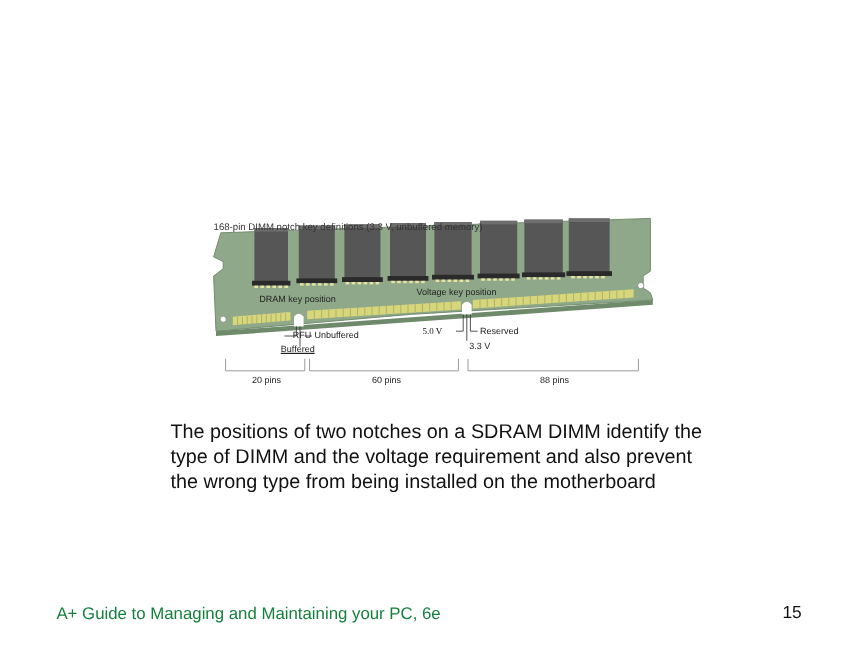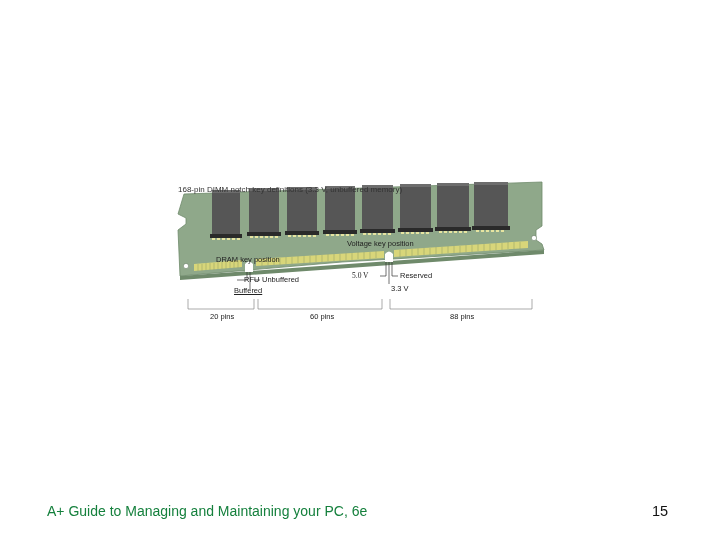--- a/index.html
+++ b/index.html
@@ -285,30 +285,31 @@
         <line x1="86" y1="131" x2="86" y2="141"></line>
         <line x1="86" y1="141" x2="210" y2="141"></line>
         <line x1="210" y1="131" x2="210" y2="141"></line>
         <line x1="218" y1="131" x2="218" y2="141"></line>
         <line x1="218" y1="141" x2="360" y2="141"></line>
         <line x1="360" y1="131" x2="360" y2="141"></line>
       </g>
     </svg>
 
     <span class="fig-label fig-title">168-pin DIMM notch key definitions (3.3 V, unbuffered memory)</span>
-    <span class="fig-label" style="left:44px; top:88px;">DRAM key position</span>
+    <span class="fig-label" style="left:44px; top:78px;">DRAM key position</span>
     <span class="fig-label" style="left:175px; top:72px;">Voltage key position</span>
     <span class="fig-label" style="left:44px; top:108px;padding-left:28px;">RFU</span>
     <span class="fig-label" style="left:90px; top:108px;">Unbuffered</span>
     <span class="fig-label" style="left:62px; top:119px;text-decoration:underline;">Buffered</span>
     <span class="fig-label" style="left:180px; top:104px;font-family:Liberation Serif, serif;">5.0 V</span>
     <span class="fig-label" style="left:228px; top:104px;">Reserved</span>
     <span class="fig-label bold" style="left:207px; top:117px;">3.3 V</span>
     <span class="fig-label" style="left:38px; top:145px;">20 pins</span>
     <span class="fig-label" style="left:138px; top:145px;">60 pins</span>
     <span class="fig-label" style="left:278px; top:145px;">88 pins</span>
   </div>
 
+  <div class="caption">The positions of two notches on a SDRAM DIMM identify the type of DIMM and the voltage requirement and also prevent the wrong type from being installed on the motherboard</div>
 
   <div class="footer-left">A+ Guide to Managing and Maintaining your PC, 6e</div>
   <div class="footer-right">15</div>
 
 </div>
 
 </body></html>

